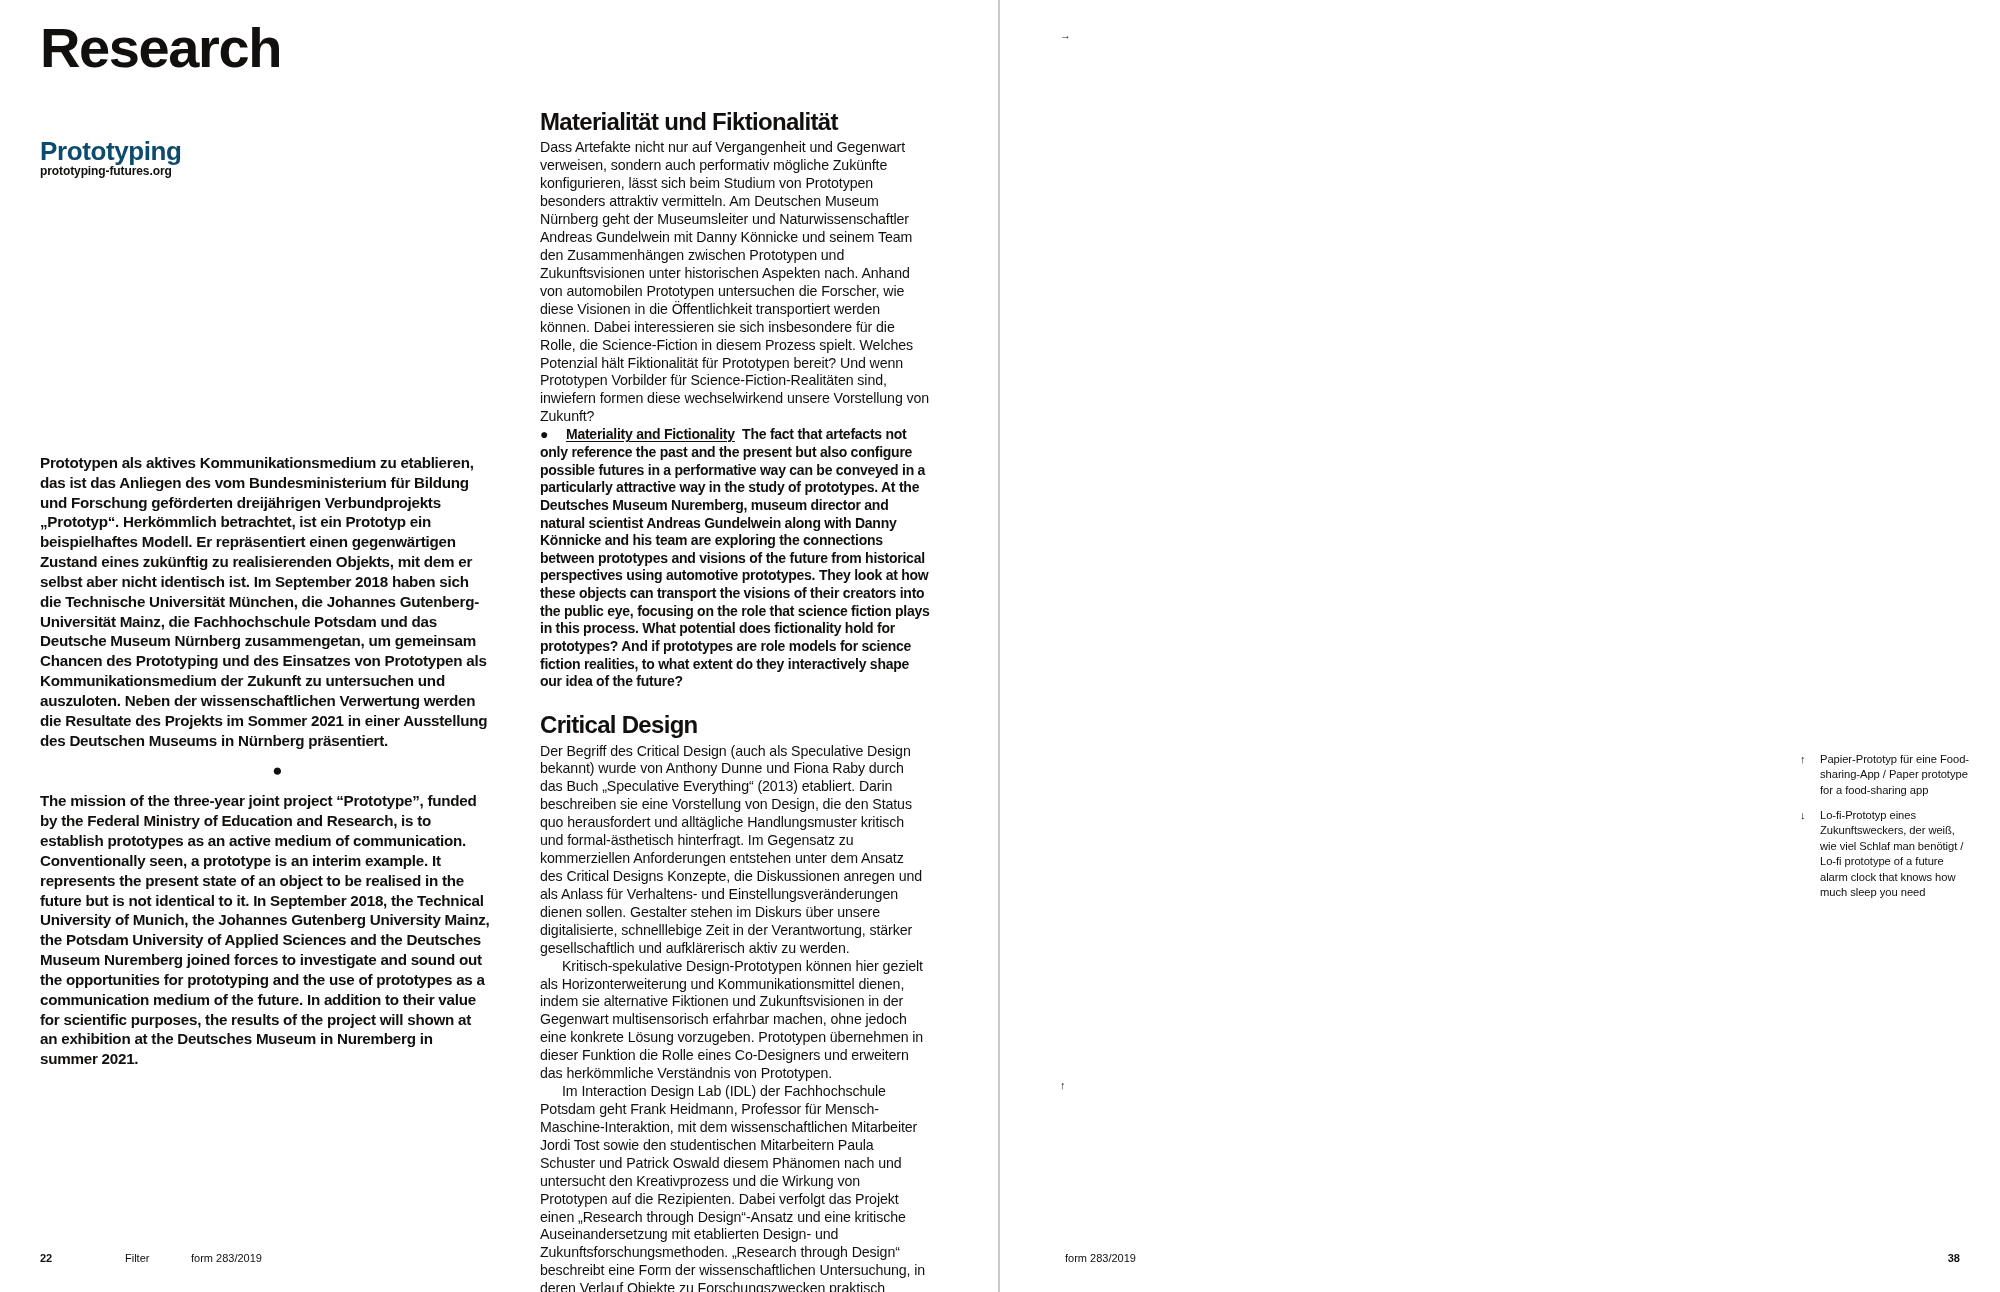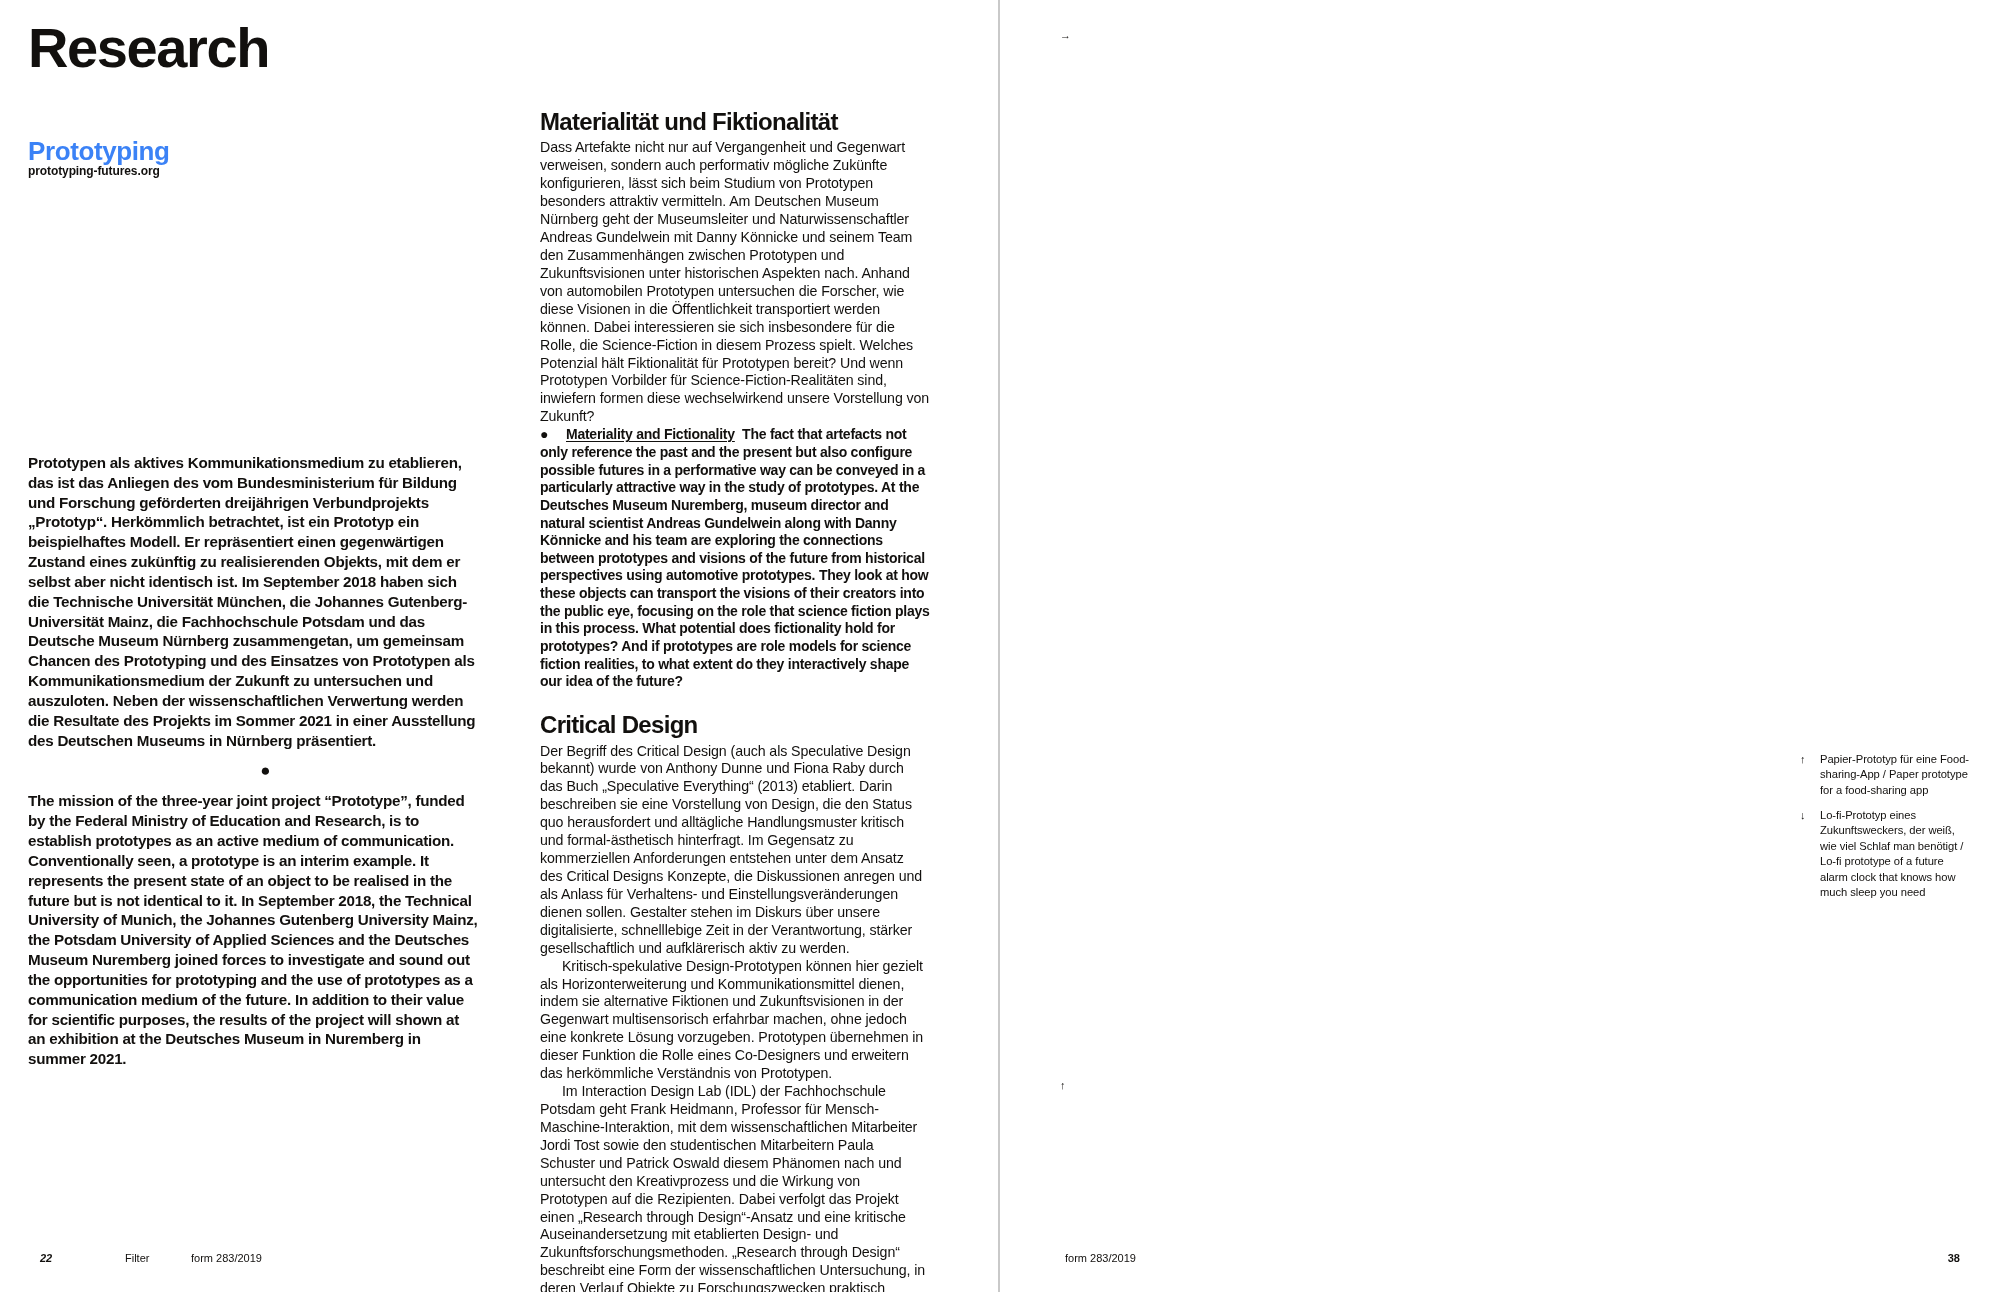--- a/index.html
+++ b/index.html
@@ -5,25 +5,25 @@
   html,body{margin:0;padding:0;background:#ffffff;}
   body{width:2000px;height:1292px;font-family:"Liberation Sans",sans-serif;color:#12100e;overflow:hidden;}
   .spread{position:relative;width:2000px;height:1292px;background:#fff;}
   .gutter{position:absolute;left:998px;top:0;width:2px;height:1292px;background:#c9c9c9;}
 
   
   .page-left{position:absolute;left:0;top:0;width:998px;height:1292px;}
   .page-right{position:absolute;left:1000px;top:0;width:1000px;height:1292px;}
 
   .col{position:absolute;}
-  .col1{left:28px;top:20px;width:450px;}
+  .col1{left:40px;top:20px;width:450px;}
   .col2{left:540px;top:110px;width:390px;}
 
   .title-research{font-size:56px;font-weight:700;letter-spacing:-1.4px;line-height:1;margin:0 0 0 0;}
-  .title-prototyping{font-size:26px;font-weight:700;color:#3b82f6;letter-spacing:-0.4px;margin:62px 0 0 0;line-height:1;}
+  .title-prototyping{font-size:26px;font-weight:700;color:#0c4a6e;letter-spacing:-0.4px;margin:62px 0 0 0;line-height:1;}
   .url{font-size:12px;font-weight:700;margin-top:0;letter-spacing:-0.1px;}
 
   .body-bold{font-size:15.2px;line-height:1.305;font-weight:700;letter-spacing:-0.25px;text-align:left;}
   .body-reg{font-size:14.2px;line-height:1.262;font-weight:400;letter-spacing:-0.1px;text-align:left;}
   .body-bold2{font-size:14px;line-height:1.262;font-weight:700;letter-spacing:-0.25px;text-align:left;}
 
   .intro-block{margin-top:275px;}
   .bullet-sep{text-align:center;font-size:17px;line-height:1;margin:12px 0 12px 0;padding-left:25px;}
   .bullet-sep span{display:inline-block;}
 
@@ -33,21 +33,21 @@
   .p{margin:0;}
   .p + .p{margin-top:0;}
   .indent{text-indent:22px;}
 
   .lead-in{display:inline;}
   .lead-in .dot{display:inline-block;width:26px;}
   .lead-in u{text-decoration:underline;text-underline-offset:2px;}
 
   .footer{position:absolute;bottom:28px;font-size:11px;font-weight:400;letter-spacing:0;}
   .footer-left{left:40px;display:flex;gap:0;}
-  .footer-left .pno{font-weight:700;width:58px;font-style:italic;}
+  .footer-left .pno{font-weight:700;width:58px;}
   .footer-left .sec{width:66px;padding-left:27px;}
   .footer-right-num{position:absolute;bottom:28px;right:40px;font-size:11px;font-weight:700;}
   .footer-right-txt{position:absolute;bottom:28px;left:65px;font-size:11px;font-weight:400;}
 
   
   .cap{font-size:11.2px;line-height:1.38;font-weight:400;letter-spacing:-0.05px;display:flex;gap:0;}
   .cap .arr{width:20px;flex:0 0 20px;font-size:11px;line-height:1.38;}
   .cap .txt{flex:1;}
 </style>
 </head>

